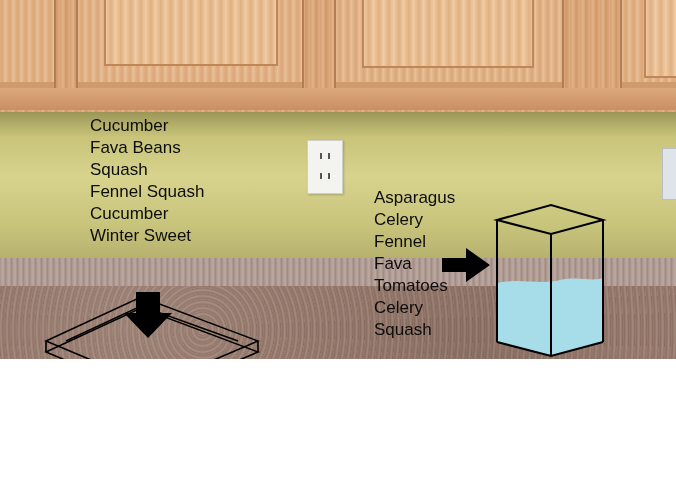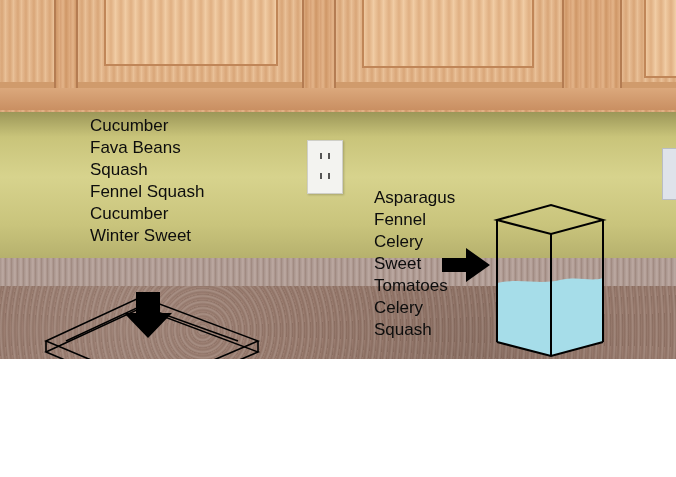--- a/index.html
+++ b/index.html
@@ -96,20 +96,20 @@
     <li>Cucumber</li>
     <li>Fava Beans</li>
     <li>Squash</li>
     <li>Fennel Squash</li>
     <li>Cucumber</li>
     <li>Winter Sweet</li>
   </ul>
 
   <ul class="label-list" style="left:374px;top:187px;">
     <li>Asparagus</li>
+    <li>Celery</li>
     <li>Fennel</li>
-    <li>Celery</li>
-    <li>Sweet</li>
+    <li>Fava</li>
     <li>Tomatoes</li>
     <li>Celery</li>
     <li>Squash</li>
   </ul>
 </div>
 
 </body></html>

